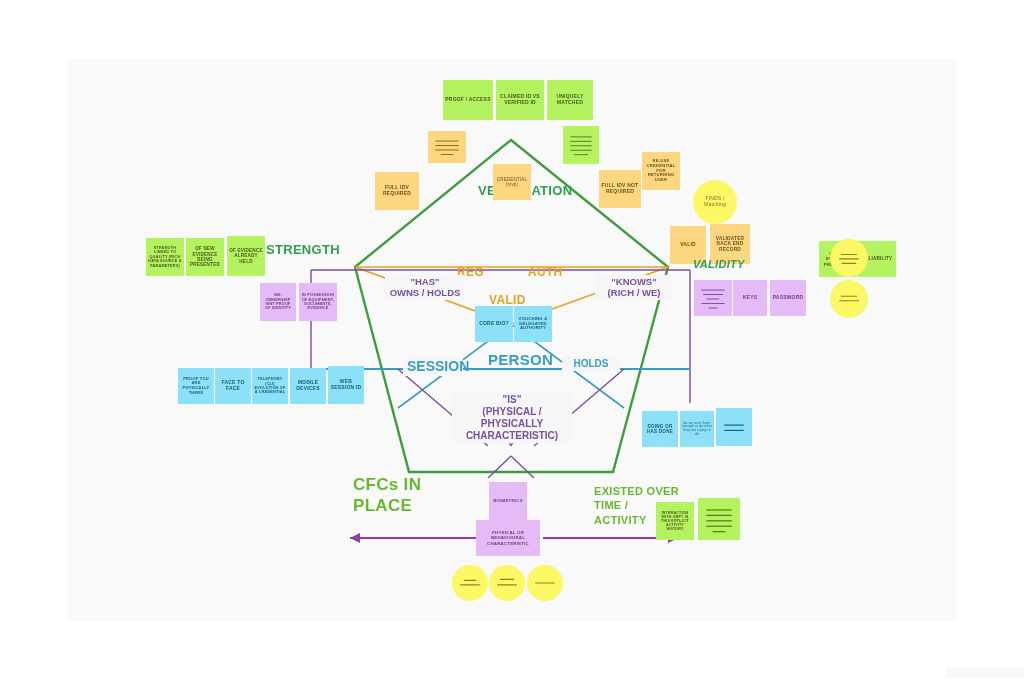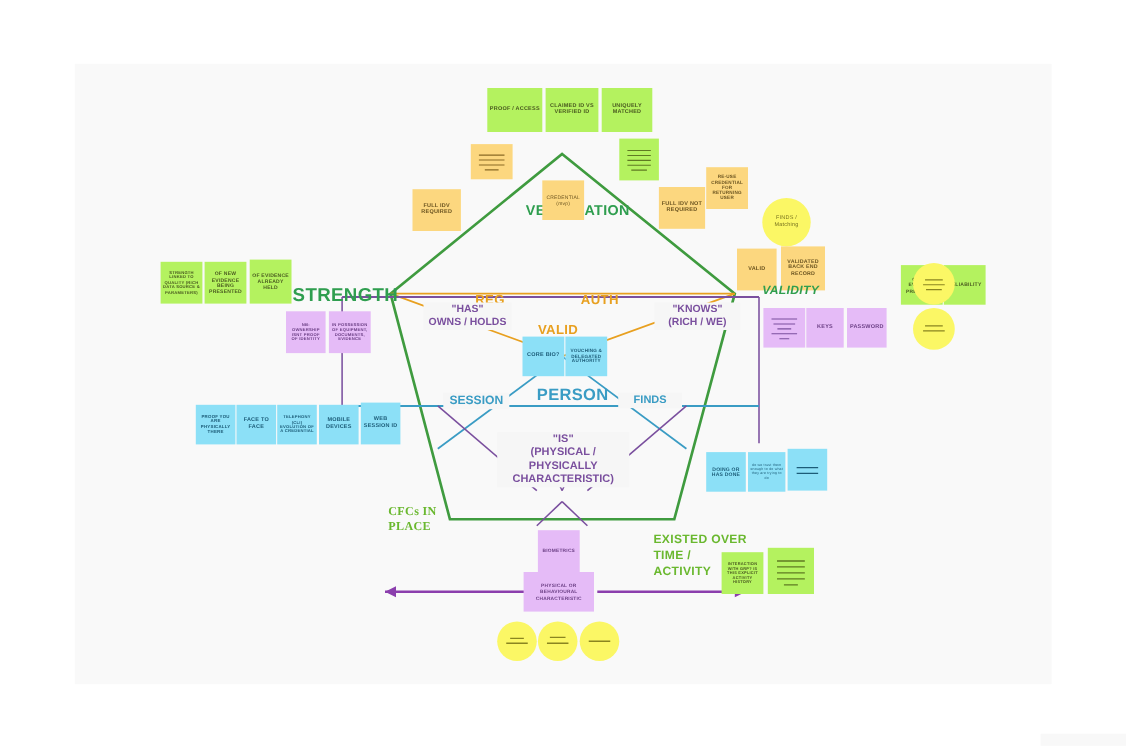--- a/index.html
+++ b/index.html
@@ -123,28 +123,28 @@
     </svg>
   </div>
 
   <div class="lbl lbl-green" style="left:410px;top:125px;font-size:13px;">VERIFICATION</div>
 
   <div class="note n-yellow" style="left:307px;top:114px;width:44px;height:38px;font-size:5px;font-weight:bold;">FULL IDV REQUIRED</div>
   <div class="note n-yellow" style="left:425px;top:106px;width:38px;height:36px;font-size:4.5px;">CREDENTIAL (mvp)</div>
   <div class="note n-yellow" style="left:531px;top:112px;width:42px;height:38px;font-size:5px;font-weight:bold;">FULL IDV NOT REQUIRED</div>
   <div class="note n-yellow" style="left:574px;top:94px;width:38px;height:38px;font-size:4.2px;font-weight:bold;">RE-USE CREDENTIAL FOR RETURNING USER</div>
 
-  <div class="lbl lbl-orange" style="left:364px;top:207px;font-size:12px;">REG</div>
+  <div class="lbl lbl-orange" style="left:389px;top:207px;font-size:12px;">REG</div>
   <div class="lbl lbl-orange" style="left:460px;top:207px;font-size:12px;text-align:center;">AUTH</div>
   <div class="lbl lbl-orange" style="left:421px;top:235px;font-size:12px;">VALID</div>
 
   <div class="note n-green" style="left:78px;top:180px;width:38px;height:38px;font-size:3.8px;font-weight:bold;">STRENGTH LINKED TO QUALITY (RICH DATA SOURCE &amp; PARAMETERS)</div>
   <div class="note n-green" style="left:118px;top:180px;width:38px;height:38px;font-size:4.6px;font-weight:bold;">OF NEW EVIDENCE BEING PRESENTED</div>
   <div class="note n-green" style="left:159px;top:178px;width:38px;height:40px;font-size:4.6px;font-weight:bold;">OF EVIDENCE ALREADY HELD</div>
-  <div class="lbl lbl-green" style="left:198px;top:201px;font-size:17px;">STRENGTH</div>
+  <div class="lbl lbl-green" style="left:198px;top:184px;font-size:13px;">STRENGTH</div>
 
   <div class="note n-purple" style="left:192px;top:225px;width:36px;height:38px;font-size:3.8px;font-weight:bold;">NB: OWNERSHIP ISNT PROOF OF IDENTITY</div>
   <div class="note n-purple" style="left:231px;top:225px;width:38px;height:38px;font-size:3.8px;font-weight:bold;">IN POSSESSION OF EQUIPMENT, DOCUMENTS, EVIDENCE</div>
 
   <div class="note n-circle" style="left:625px;top:122px;width:44px;height:44px;font-size:5px;">FINDS / Matching</div>
   <div class="note n-yellow" style="left:602px;top:168px;width:36px;height:38px;font-size:5px;font-weight:bold;">VALID</div>
   <div class="note n-yellow" style="left:642px;top:166px;width:40px;height:40px;font-size:4.8px;font-weight:bold;">VALIDATED BACK END RECORD</div>
   <div class="lbl lbl-green" style="left:625px;top:200px;font-size:11px;font-style:italic;">VALIDITY</div>
 
   <div class="note n-green" style="left:751px;top:183px;width:38px;height:36px;font-size:4.4px;font-weight:bold;">OF THE EVIDENCE PRESENTED</div>
@@ -194,42 +194,42 @@
   <div class="lbl lbl-blue" style="left:420px;top:293px;font-size:15px;">PERSON</div>
   <div class="note n-blue" style="left:407px;top:248px;width:38px;height:36px;font-size:5px;font-weight:bold;">CORE BIO?</div>
   <div class="note n-blue" style="left:446px;top:248px;width:38px;height:36px;font-size:4.2px;font-weight:bold;">VOUCHING &amp; DELEGATED AUTHORITY</div>
 
   <div class="note n-blue" style="left:110px;top:310px;width:36px;height:36px;font-size:4px;font-weight:bold;">PROOF YOU ARE PHYSICALLY THERE</div>
   <div class="note n-blue" style="left:147px;top:310px;width:36px;height:36px;font-size:5px;font-weight:bold;">FACE TO FACE</div>
   <div class="note n-blue" style="left:184px;top:310px;width:36px;height:36px;font-size:3.8px;font-weight:bold;">TELEPHONY (CLI) EVOLUTION OF A CREDENTIAL</div>
   <div class="note n-blue" style="left:222px;top:310px;width:36px;height:36px;font-size:5px;font-weight:bold;">MOBILE DEVICES</div>
   <div class="note n-blue" style="left:260px;top:308px;width:36px;height:38px;font-size:5px;font-weight:bold;">WEB SESSION ID</div>
 
-  <div class="boxlbl lbl-blue" style="left:335px;top:299px;width:60px;font-size:11px;">SESSION</div>
-  <div class="boxlbl lbl-blue" style="left:494px;top:299px;width:58px;font-size:10px;">FINDS</div>
+  <div class="boxlbl lbl-blue" style="left:335px;top:299px;width:60px;font-size:14px;">SESSION</div>
+  <div class="boxlbl lbl-blue" style="left:494px;top:299px;width:58px;font-size:10px;">HOLDS</div>
 
   <div class="note n-blue" style="left:574px;top:353px;width:36px;height:36px;font-size:4.6px;font-weight:bold;">DOING OR HAS DONE</div>
   <div class="note n-blue" style="left:612px;top:353px;width:34px;height:36px;font-size:3.2px;">do we trust them enough to do what they are trying to do</div>
   <div class="note n-blue" style="left:648px;top:350px;width:36px;height:38px;">
     <svg class="scribble" viewBox="0 0 36 38">
       <g stroke="#1c5c78" stroke-width="1.3">
         <line x1="7" y1="17" x2="29" y2="17"></line>
           <line x1="7" y1="23" x2="29" y2="23"></line>
       </g>
     </svg>
   </div>
 
   <div class="boxlbl lbl-purple" style="left:384px;top:335px;width:120px;font-size:10px;">
     <div>"IS"</div>
     <div>(PHYSICAL /</div>
     <div>PHYSICALLY</div>
     <div>CHARACTERISTIC)</div>
   </div>
 
-  <div class="lbl lbl-lgreen" style="left:285px;top:401px;font-size:11px;line-height:1.25;font-family:Liberation Serif, serif;">
+  <div class="lbl lbl-lgreen" style="left:285px;top:416px;font-size:17px;line-height:1.25;">
     <div>CFCs IN</div>
     <div>PLACE</div>
   </div>
   <div class="lbl lbl-lgreen" style="left:526px;top:426px;font-size:11px;line-height:1.3;">
     <div>EXISTED OVER</div>
     <div>TIME /</div>
     <div>ACTIVITY</div>
   </div>
 
   <div class="note n-purple" style="left:421px;top:424px;width:38px;height:38px;font-size:4.4px;font-weight:bold;">BIOMETRICS</div>

